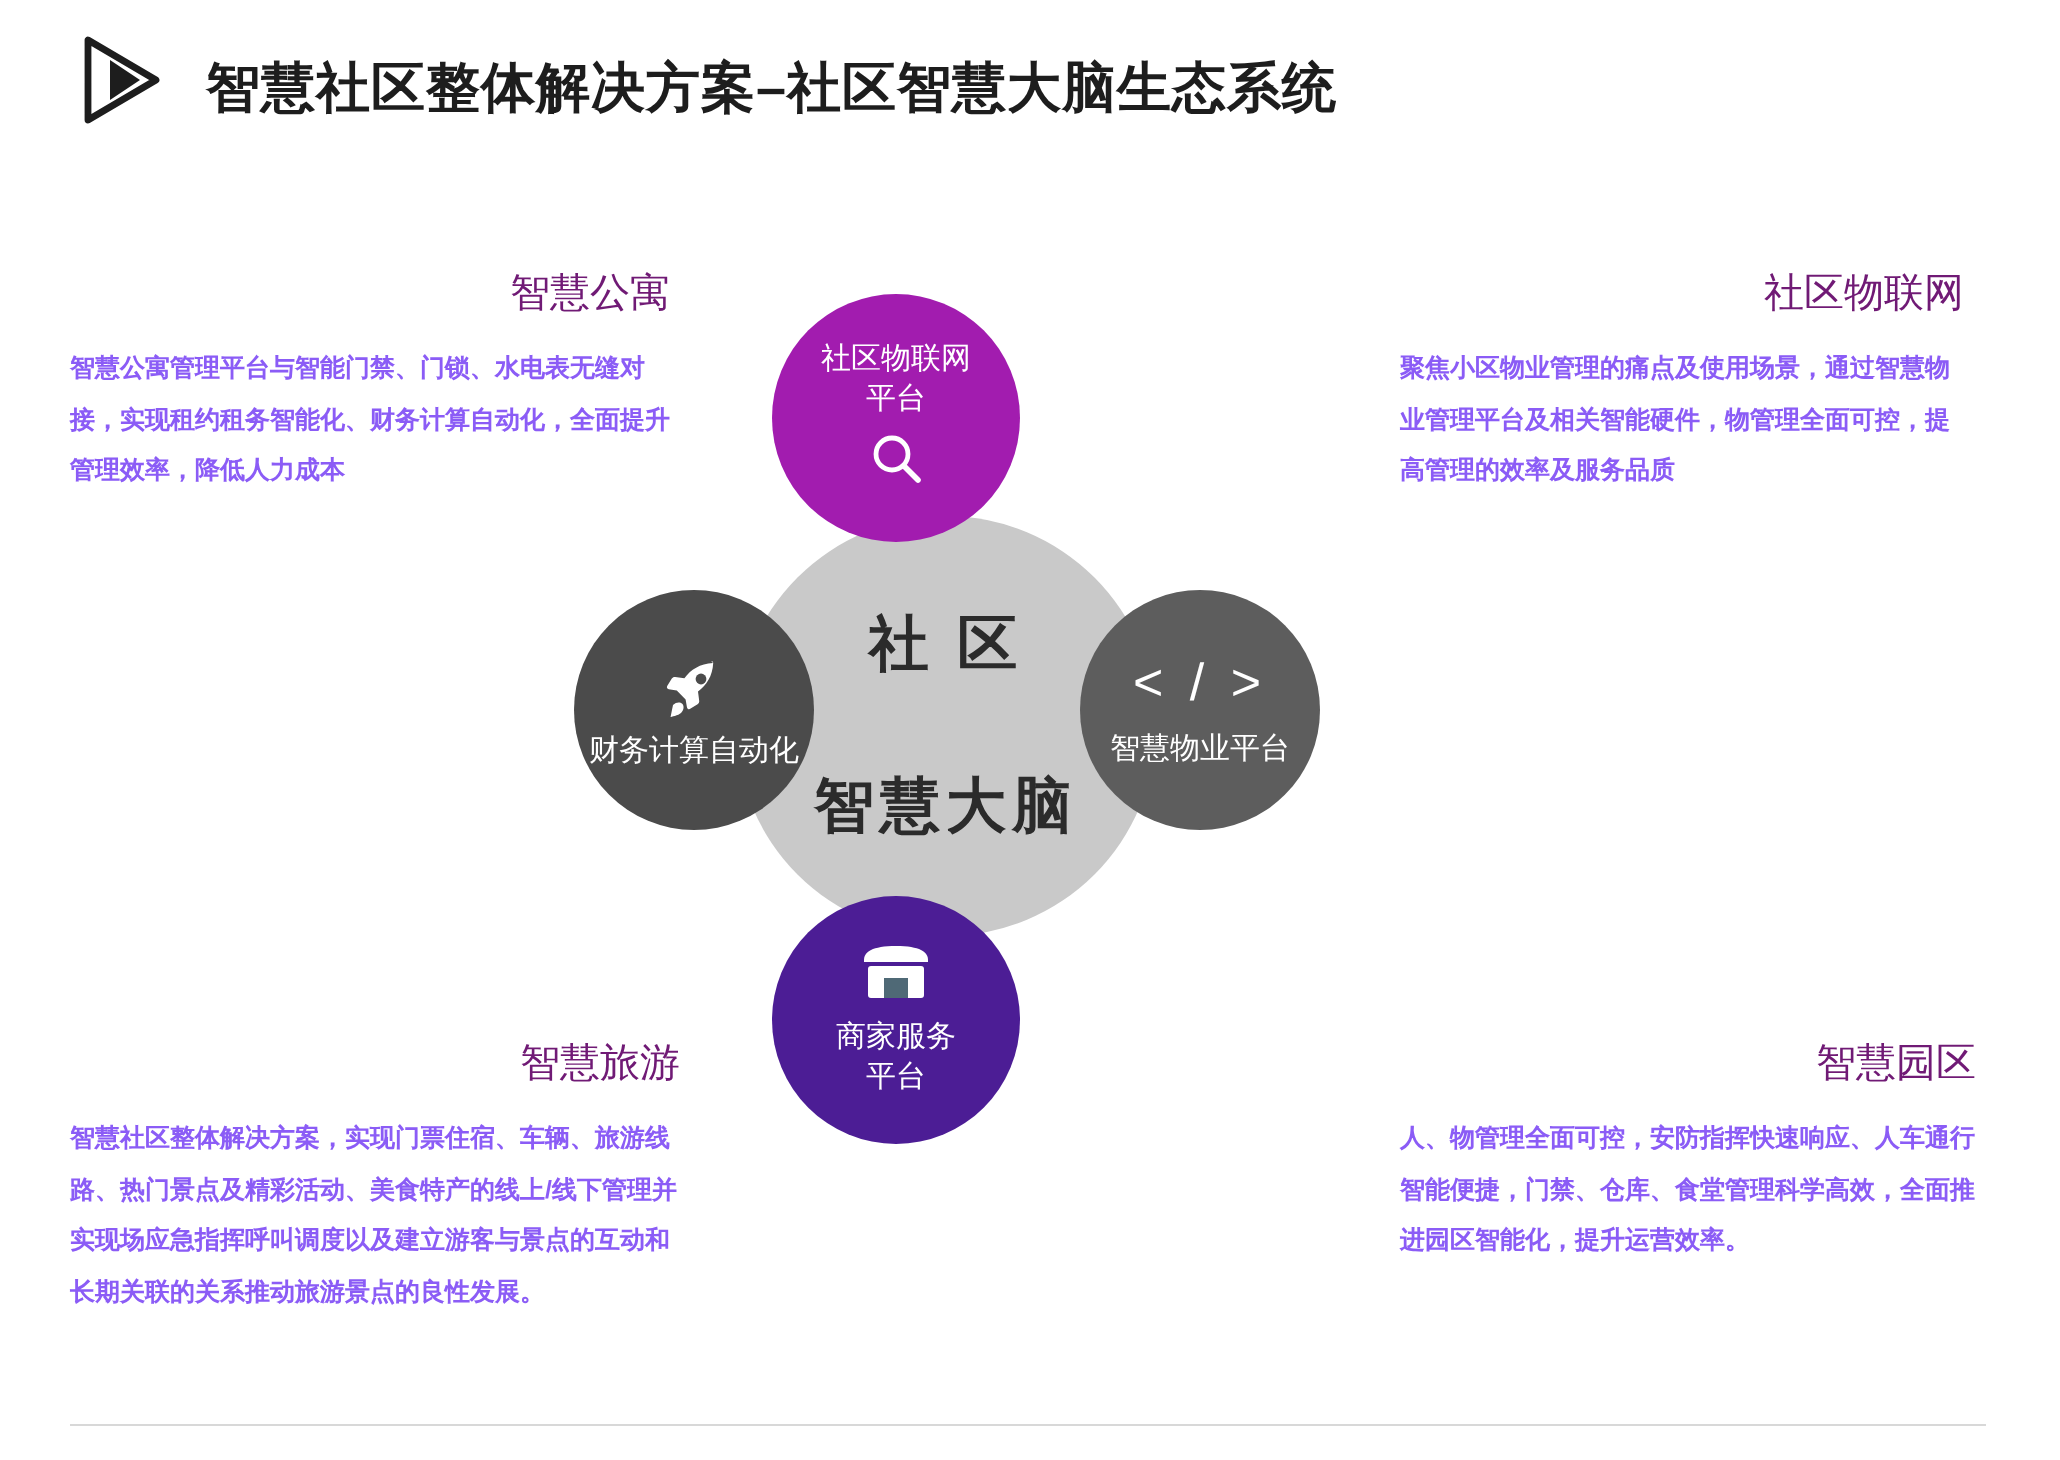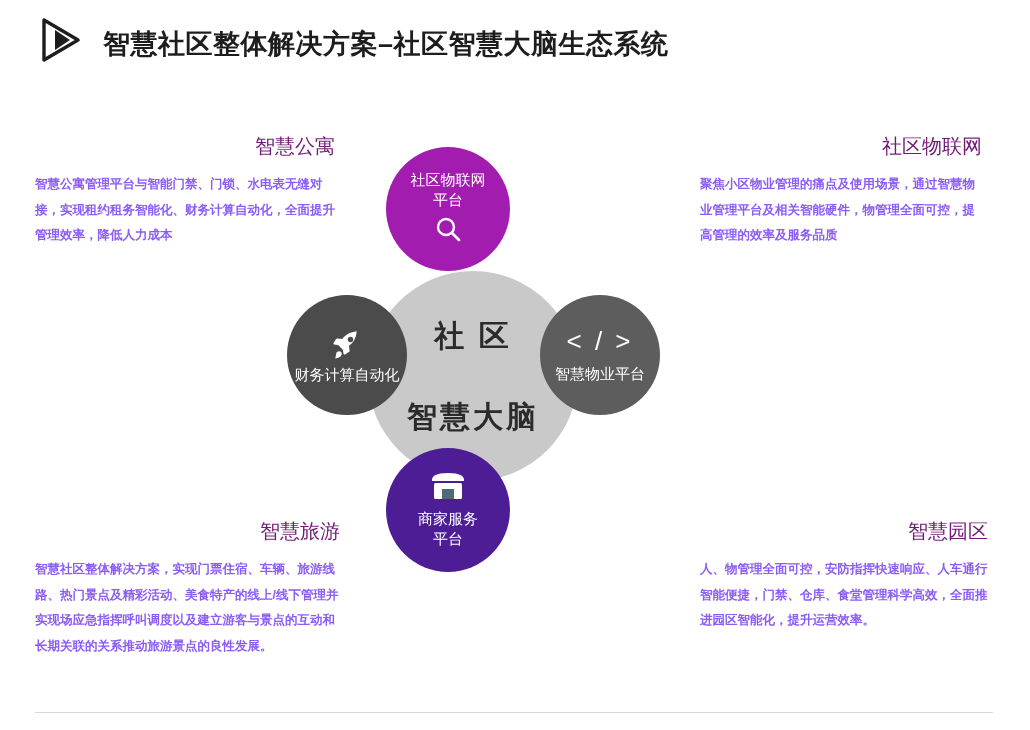--- a/index.html
+++ b/index.html
@@ -55,21 +55,21 @@
     flex-direction: column;
     align-items: center;
     justify-content: center;
     text-align: center;
     color: #ffffff;
     box-sizing: border-box;
   }
 
   #center-node {
     left: 90px;
-    top: 141px;
+    top: 128px;
     width: 210px;
     height: 210px;
     background: #c9c9c9;
     color: #2b2b2b;
     font-size: 30px;
     font-weight: bold;
     line-height: 1.32;
     letter-spacing: 3px;
     gap: 41px;
   }

